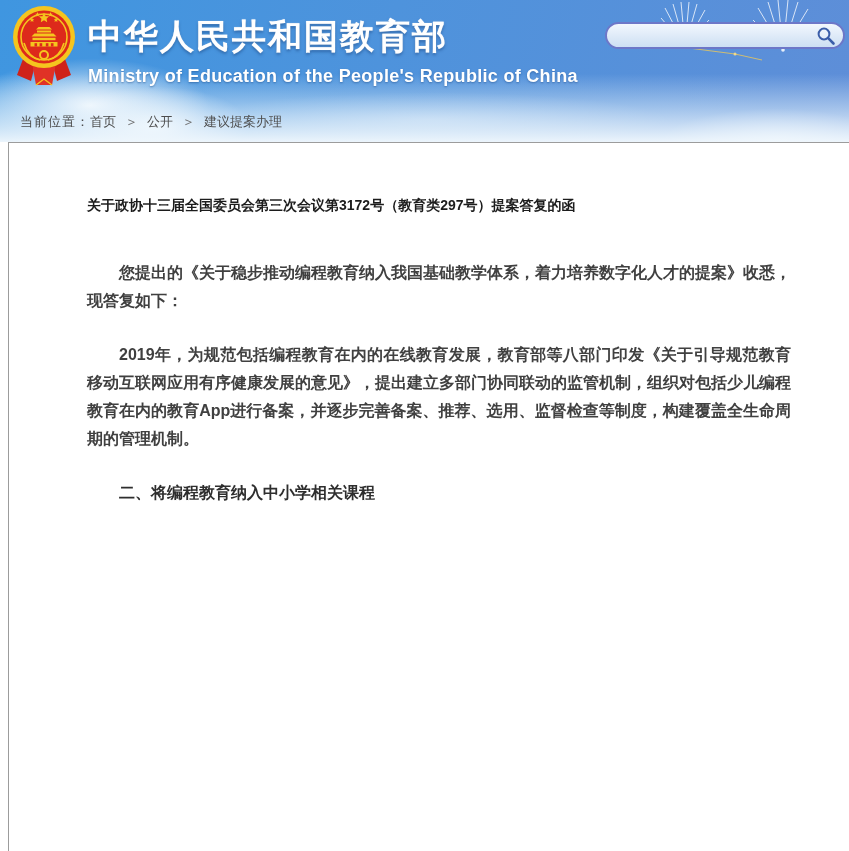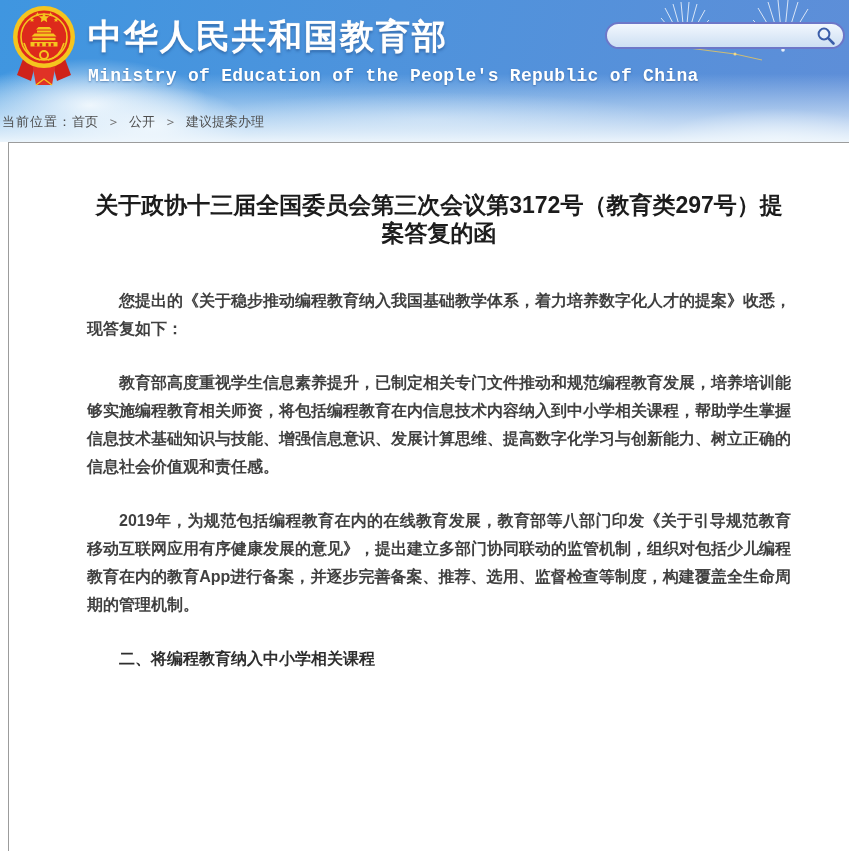--- a/index.html
+++ b/index.html
@@ -16,51 +16,51 @@
         background:radial-gradient(ellipse at center,rgba(255,255,255,.95) 0%,rgba(255,255,255,0) 70%); }
   .c2 { left:60px; top:86px; width:190px; height:80px;
         background:radial-gradient(ellipse at center,rgba(255,255,255,.9) 0%,rgba(255,255,255,0) 70%); }
   .c3 { left:190px; top:92px; width:480px; height:55px; opacity:.45;
         background:radial-gradient(ellipse at center,rgba(255,255,255,.8) 0%,rgba(255,255,255,0) 70%); }
   .c4 { left:660px; top:108px; width:230px; height:70px; opacity:.8;
         background:radial-gradient(ellipse at center,rgba(255,255,255,.9) 0%,rgba(255,255,255,0) 70%); }
 
   .emblem { position:absolute; left:11px; top:3px; width:66px; height:88px; }
 
-  .title-block { position:absolute; left:88px; top:14px;font-family:Liberation Mono, monospace; }
+  .title-block { position:absolute; left:88px; top:14px; }
   .site-title { font-size:34px; font-weight:bold; color:#ffffff; letter-spacing:2px;
                 text-shadow:0 2px 3px rgba(25,70,130,.55), 0 0 1px rgba(255,255,255,.8); }
   .site-subtitle { margin-top:6px; font-size:18px; font-weight:bold; color:#ffffff;
                    text-shadow:0 1px 2px rgba(25,70,130,.5); letter-spacing:.3px; }
 
   .search-box { position:absolute; right:4px; top:22px; width:240px; height:27px;
                 border:2px solid #6d77c8; border-radius:15px;
                 background:linear-gradient(180deg,#f2f7fd 0%,#cddff3 100%);
                 display:flex; align-items:center; }
   .search-input { flex:1; height:100%; border:none; outline:none; background:transparent;
                   padding:0 6px 0 14px; font-size:13px; color:#333; }
   .search-icon { width:20px; height:20px; margin-right:7px; cursor:pointer; flex:0 0 auto; }
 
   .dandelion { position:absolute; pointer-events:none; opacity:.85; }
   .d1 { left:655px; top:2px; }
   .d2 { left:748px; top:0px; }
   .seed-trail { position:absolute; left:640px; top:40px; width:130px; height:22px; pointer-events:none; }
 
   
-  .breadcrumb { position:absolute; left:2px; bottom:11px; z-index:5;
+  .breadcrumb { position:absolute; left:20px; bottom:11px; z-index:5;
                 font-size:13px; color:#4d4d4d; }
   .breadcrumb a { color:#4d4d4d; text-decoration:none; cursor:pointer; }
   .crumb-sep { color:#6f6f6f; margin:0 9px; }
   .crumb-label { letter-spacing:1px; }
 
   
   .content-box { position:absolute; left:8px; top:142px; width:841px; height:720px;
                  background:#ffffff; border:1px solid #9c9c9c; border-right:none; border-bottom:none;
                  padding:48px 58px 0 78px; overflow:hidden; }
-  .doc-title { font-size:23px; font-weight:bold; color:#1c1c1c; text-align:center;
+  .doc-title { font-size:14px; font-weight:bold; color:#1c1c1c; text-align:left;
                line-height:28px; }
   .doc-number { font-size:15px; color:#333333; text-align:right; line-height:24px;
                 margin-top:12px; padding-right:12px; }
   .body-text p { font-size:16px; color:#404040; line-height:28px; margin:26px 0;
                  text-indent:2em; text-align:justify;font-weight:bold; }
   .body-text p.first { margin-top:40px; }
   .body-text h3 { font-size:16px; color:#2e2e2e; font-weight:bold; line-height:28px;
                   margin:26px 0; text-indent:2em; }
 </style>
 </head>
@@ -155,18 +155,17 @@
   <div class="breadcrumb">
     <span class="crumb-label">当前位置：</span><a>首页</a><span class="crumb-sep">＞</span><a>公开</a><span class="crumb-sep">＞</span><a>建议提案办理</a>
   </div>
 </div>
 
 <div class="content-box">
   <h1 class="doc-title">关于政协十三届全国委员会第三次会议第3172号（教育类297号）提案答复的函</h1>
 
   <div class="body-text">
     <p class="first">您提出的《关于稳步推动编程教育纳入我国基础教学体系，着力培养数字化人才的提案》收悉，现答复如下：</p>
-    <p>教育部高度重视学生信息素养提升，已制定相关专门文件推动和规范编程教育发展，培养培训能够实施编程教育相关师资，将包括编程教育在内信息技术内容纳入到中小学相关课程，帮助学生掌握信息技术基础知识与技能、增强信息意识、发展计算思维、提高数字化学习与创新能力、树立正确的信息社会价值观和责任感。</p>
     <p>2019年，为规范包括编程教育在内的在线教育发展，教育部等八部门印发《关于引导规范教育移动互联网应用有序健康发展的意见》，提出建立多部门协同联动的监管机制，组织对包括少儿编程教育在内的教育App进行备案，并逐步完善备案、推荐、选用、监督检查等制度，构建覆盖全生命周期的管理机制。</p>
     <h3>二、将编程教育纳入中小学相关课程</h3>
 
   </div>
 </div>
 
 </body></html>

